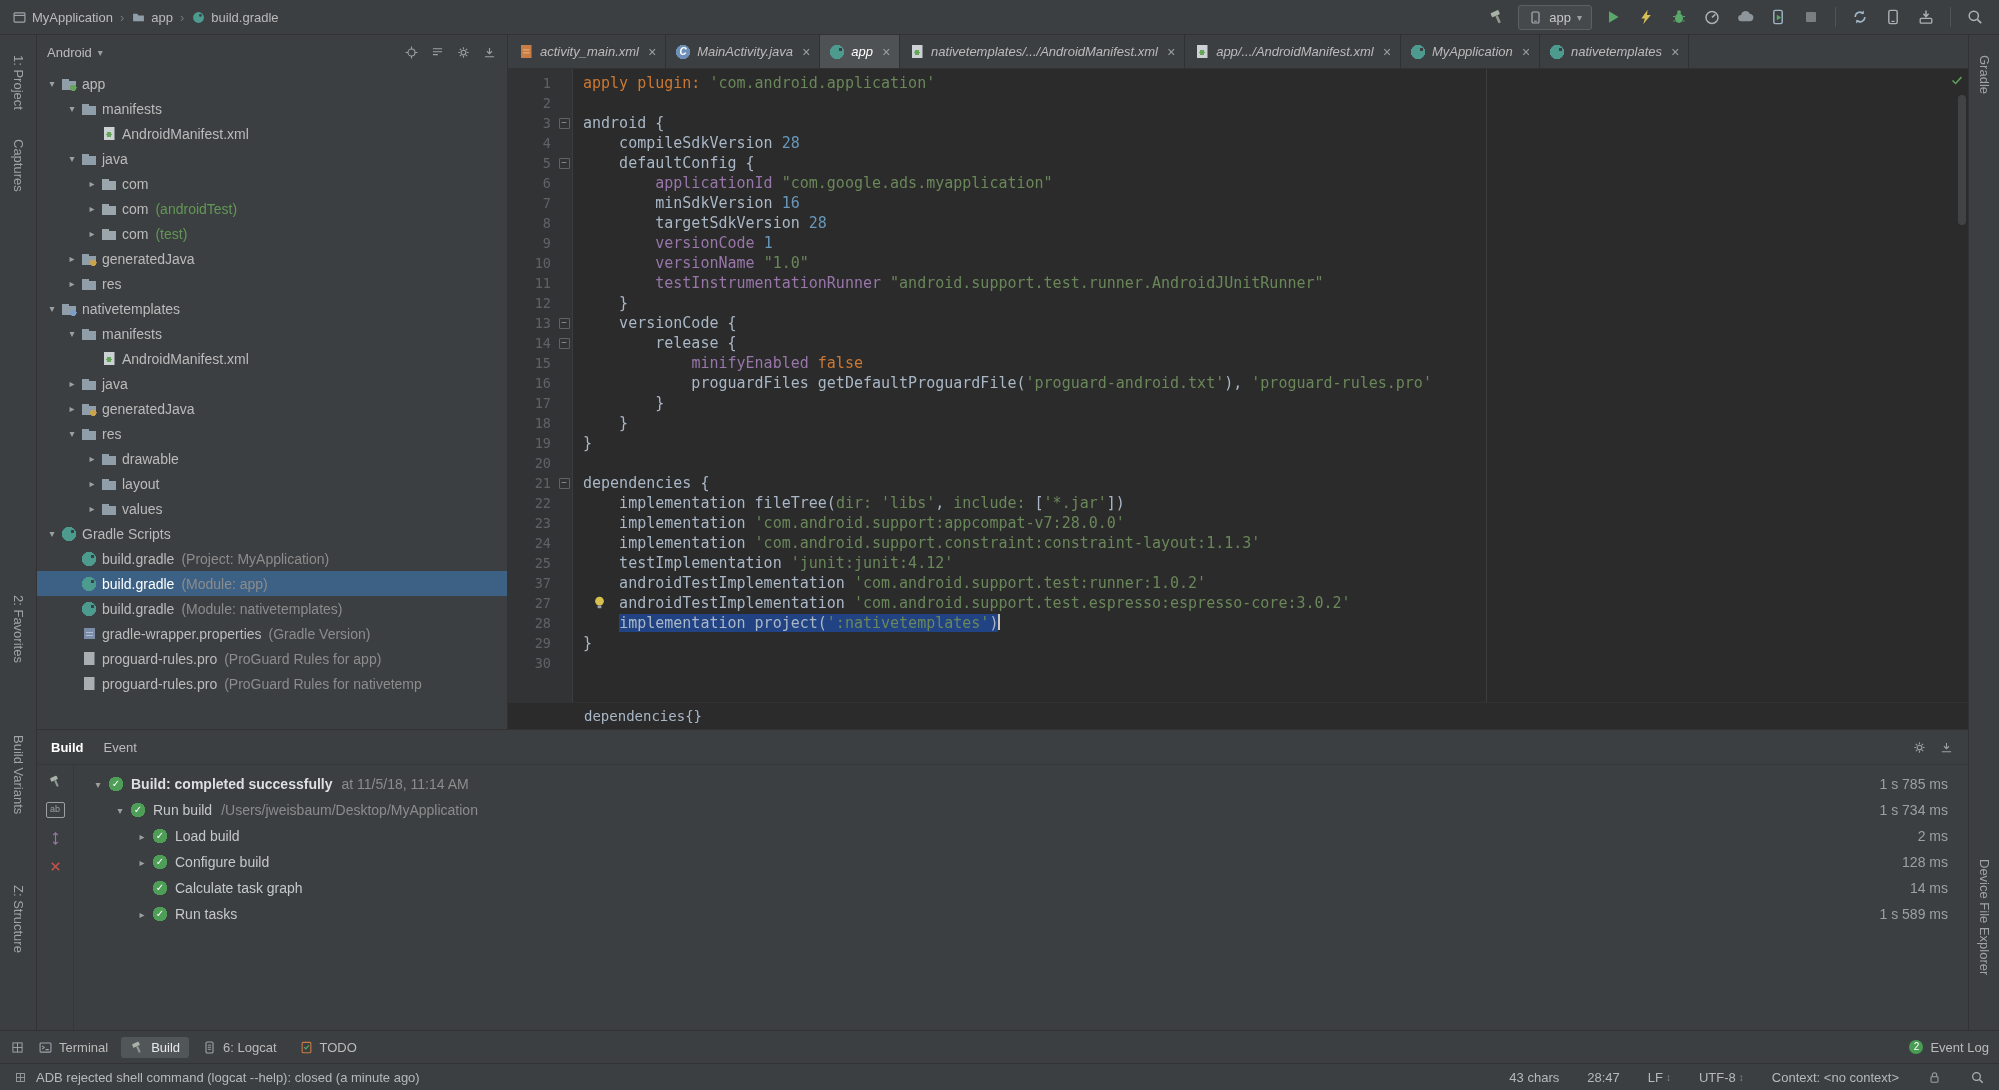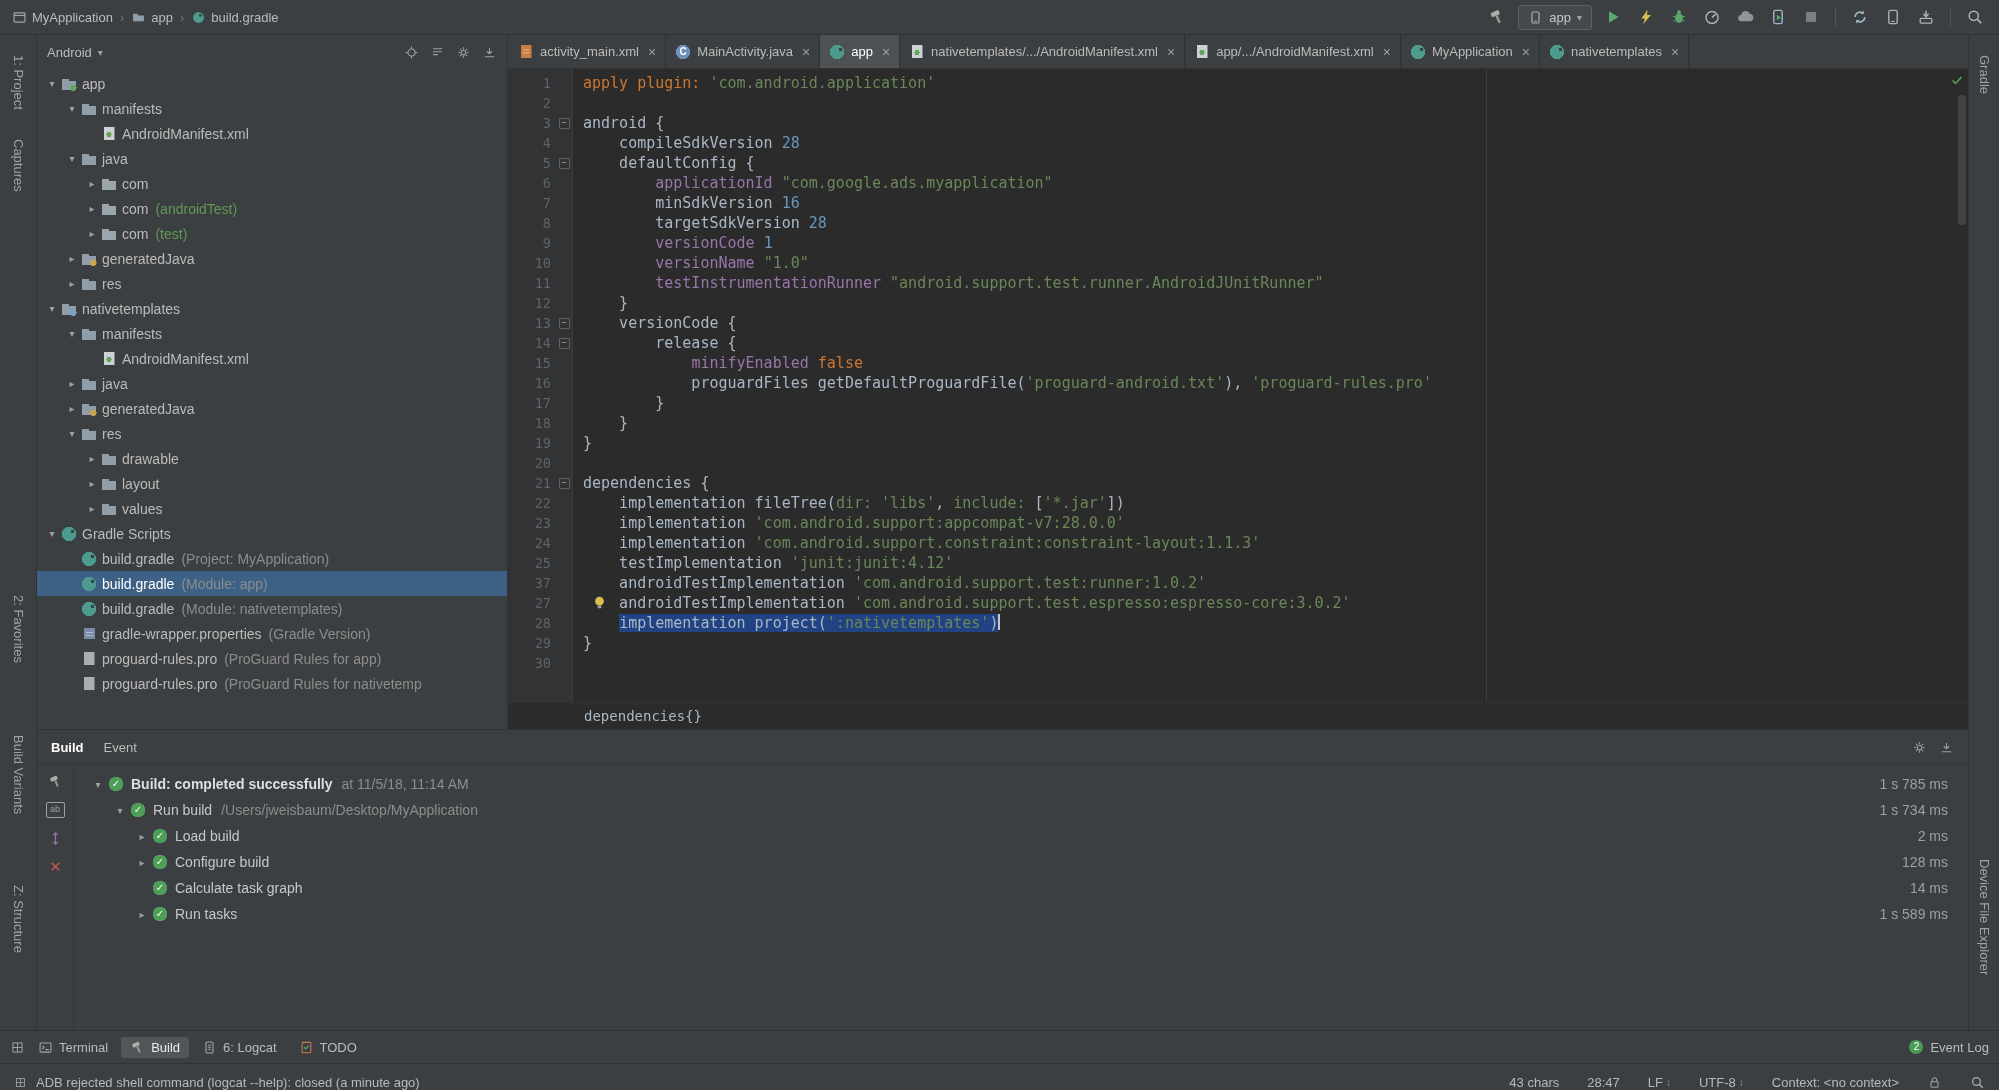--- a/index.html
+++ b/index.html
@@ -79,21 +79,21 @@
   .ico-success{background:radial-gradient(circle at 8px 8px,#4f9e58 0 7.2px,transparent 7.4px);
     color:#fff;font-size:10px;line-height:16px;}
   .svgi{display:inline-flex;width:18px;height:18px;}
   .svgi svg{width:100%;height:100%;}
   .svgi.s14{width:15px;height:15px;}
   .svgi.s12{width:13px;height:13px;}
 
   
   .editor-col{flex:1;display:flex;flex-direction:column;min-width:0;}
   .tabbar{height:33px;flex:none;background:#3c3f41;border-bottom:1px solid #323232;display:flex;align-items:stretch;padding-left:1px;overflow:hidden;}
-  .etab{display:flex;align-items:center;gap:6px;padding:0 9px;font-size:13px;color:#bbbbbb;border-right:1px solid #2f3234;cursor:default;}
+  .etab{display:flex;align-items:center;gap:6px;padding:0 9px;font-size:13px;color:#bbbbbb;border-right:1px solid #2f3234;cursor:default;font-style:italic;}
   .etab.active{background:#4e5254;color:#ffffff;}
   .etab-close{color:#9da0a2;font-size:14px;margin-left:3px;line-height:1;}
   .editor{flex:1;display:flex;min-height:0;position:relative;background:#2b2b2b;
     font-family:"DejaVu Sans Mono",monospace;font-size:15px;line-height:20px;}
   .gutter{width:64px;flex:none;background:#313335;border-right:1px solid #3a3d3f;color:#606366;padding-top:4px;}
   .gutter-line{height:20px;display:flex;align-items:center;}
   .lnum{flex:1;text-align:right;padding-right:5px;font-size:13.5px;}
   .foldcol{width:16px;flex:none;display:flex;align-items:center;justify-content:center;}
   .fold-box{width:9px;height:9px;border:1px solid #606366;color:#9da0a2;font-size:9px;line-height:7px;text-align:center;border-radius:1px;}
   .code{flex:1;position:relative;padding:4px 0 0 10px;overflow:hidden;}
@@ -126,21 +126,21 @@
   .b-time{margin-left:auto;color:#9da0a2;}
 
   
   .bottom-bar{height:32px;flex:none;background:#3c3f41;border-top:1px solid #323232;display:flex;align-items:center;padding:0 10px;font-size:13px;color:#bbbbbb;gap:4px;}
   .btab{display:flex;align-items:center;gap:6px;padding:3px 9px;border-radius:3px;cursor:default;}
   .btab.active{background:#515658;color:#eaeaea;}
   .event{margin-left:auto;display:flex;align-items:center;gap:7px;cursor:default;}
   .ev-dot{width:14px;height:14px;border-radius:50%;background:#499c54;color:#fff;font-size:10px;line-height:14px;text-align:center;}
 
   
-  .status-bar{height:26px;flex:none;background:#3c3f41;border-top:1px solid #323232;display:flex;align-items:flex-end;padding:0 14px;font-size:13px;color:#b6b9bb;}
+  .status-bar{height:26px;flex:none;background:#3c3f41;border-top:1px solid #323232;display:flex;align-items:center;padding:0 14px;font-size:13px;color:#b6b9bb;}
   .sb-left{display:flex;align-items:center;gap:9px;min-width:0;}
   .sb-right{margin-left:auto;display:flex;align-items:center;gap:28px;}
   .sb-item{display:flex;align-items:center;gap:3px;cursor:default;}
   .updown{color:#8a8d8f;font-size:10px;}
 </style>
 </head>
 <body>
 
 <div class="window">
 

